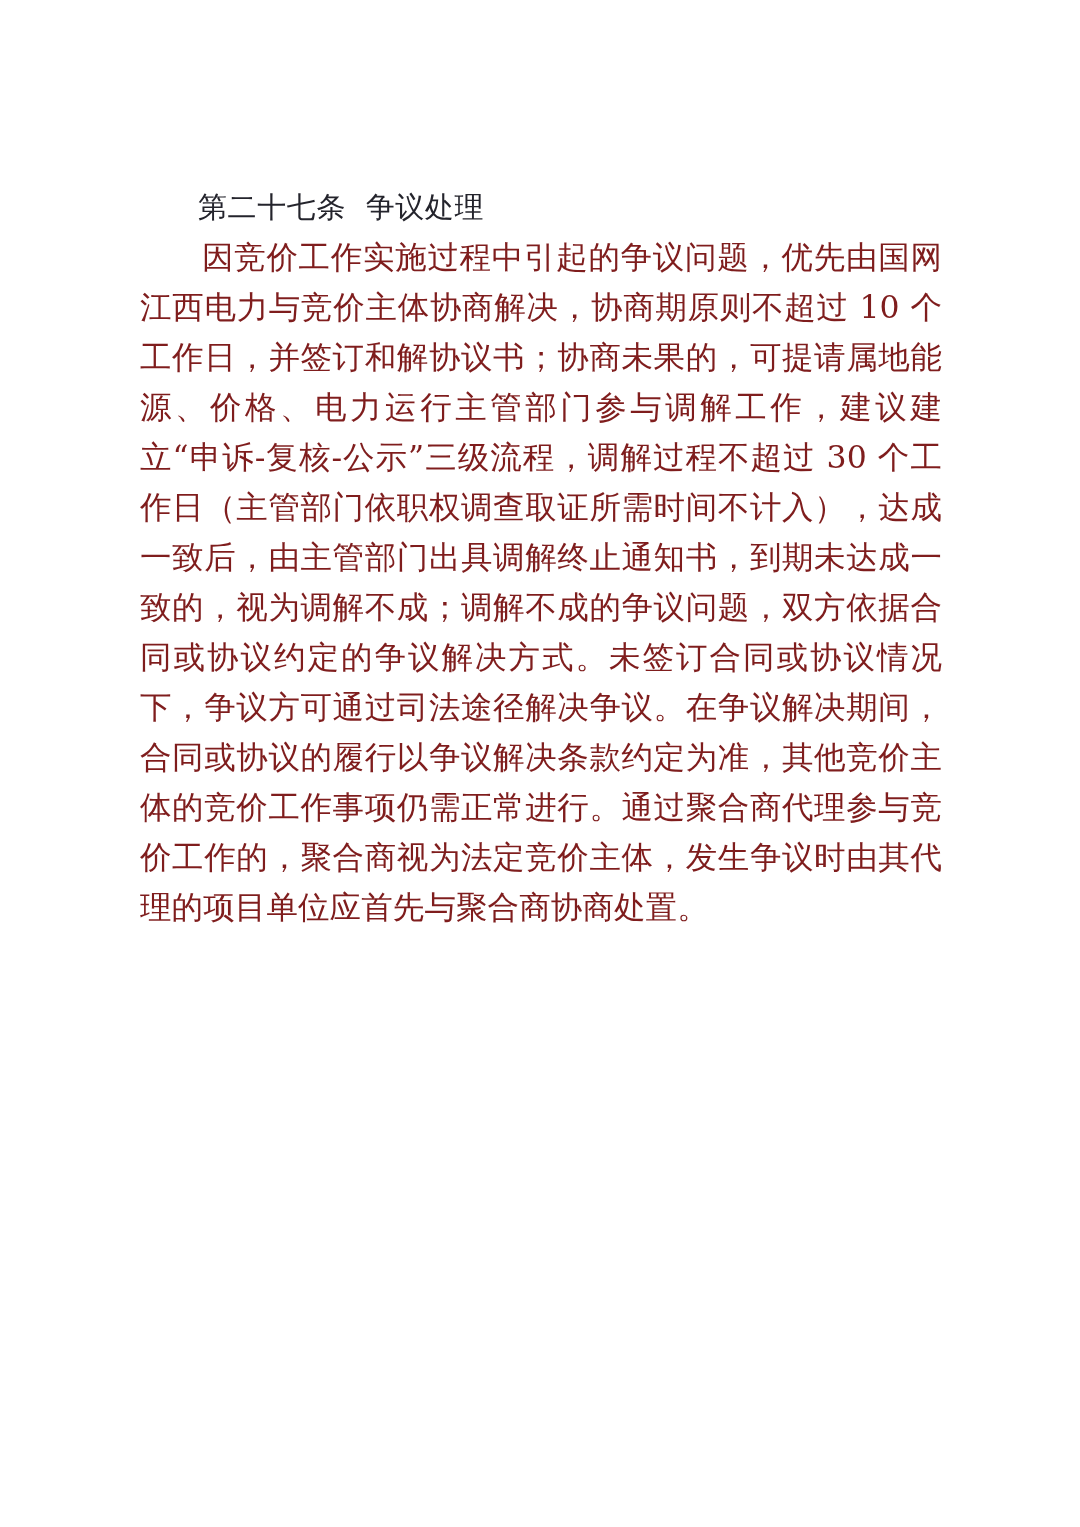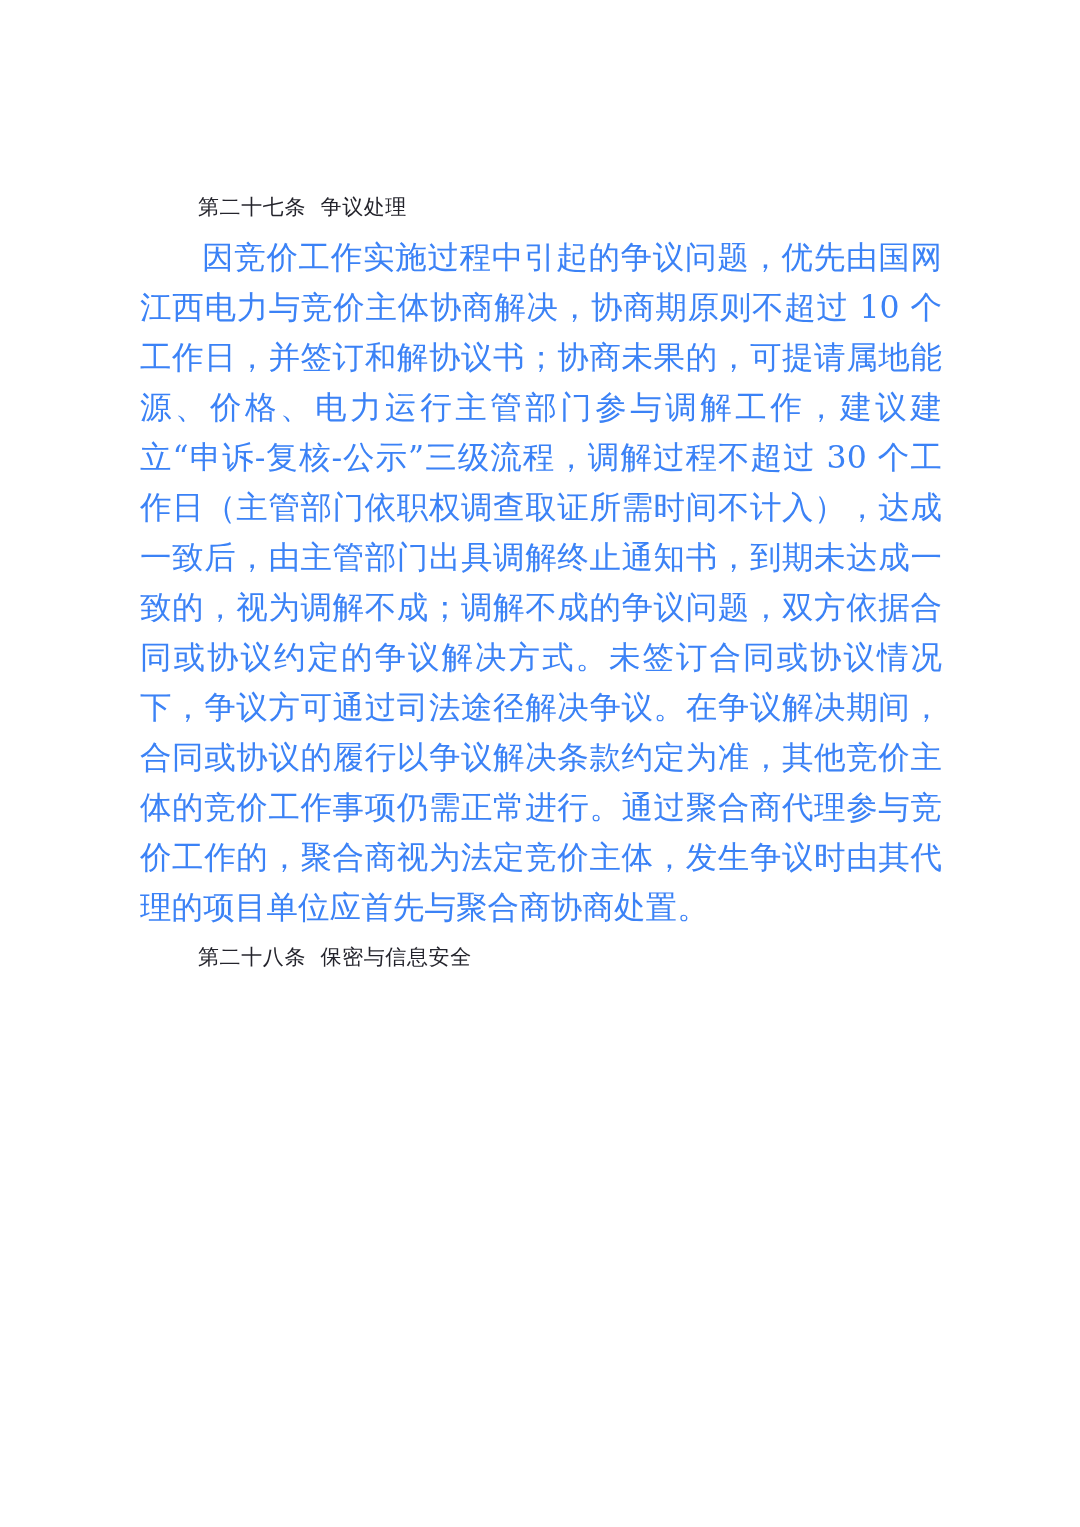--- a/index.html
+++ b/index.html
@@ -25,52 +25,51 @@
   }
 
   #content {
     position: absolute;
     left: 140px;
     top: 182px;
     width: 802px;
   }
 
   .heading {
-    font-size: 21px;
+    font-size: 29px;
     line-height: 50px;
     color: #24242c;
     text-indent: 58px;
     letter-spacing: 0.6px;
     font-weight: 500;
     margin: 0;
     white-space: pre;
     font-family: "DejaVu Serif", "Liberation Serif", serif;
   }
 
   .para {
     font-size: 31.5px;
     line-height: 50px;
-    color: #3b82f6;
+    color: #7f1d1d;
     text-indent: 62px;
     margin: 0;
     text-align: justify;
     text-justify: inter-character;
     text-align-last: left;
     letter-spacing: 0.1px;
     word-break: break-all;
     font-family: "DejaVu Serif", "Liberation Serif", serif;
   }
 </style>
 </head>
 <body>
 
 <div id="page">
   <div id="content">
 
     <p class="heading">第二十七条  争议处理</p>
 
     <p class="para">因竞价工作实施过程中引起的争议问题，优先由国网江西电力与竞价主体协商解决，协商期原则不超过 10 个工作日，并签订和解协议书；协商未果的，可提请属地能源、价格、电力运行主管部门参与调解工作，建议建立“申诉-复核-公示”三级流程，调解过程不超过 30 个工作日（主管部门依职权调查取证所需时间不计入），达成一致后，由主管部门出具调解终止通知书，到期未达成一致的，视为调解不成；调解不成的争议问题，双方依据合同或协议约定的争议解决方式。未签订合同或协议情况下，争议方可通过司法途径解决争议。在争议解决期间，合同或协议的履行以争议解决条款约定为准，其他竞价主体的竞价工作事项仍需正常进行。通过聚合商代理参与竞价工作的，聚合商视为法定竞价主体，发生争议时由其代理的项目单位应首先与聚合商协商处置。</p>
 
-    <p class="heading">第二十八条  保密与信息安全</p>
 
 
   </div>
 </div>
 
 </body></html>

